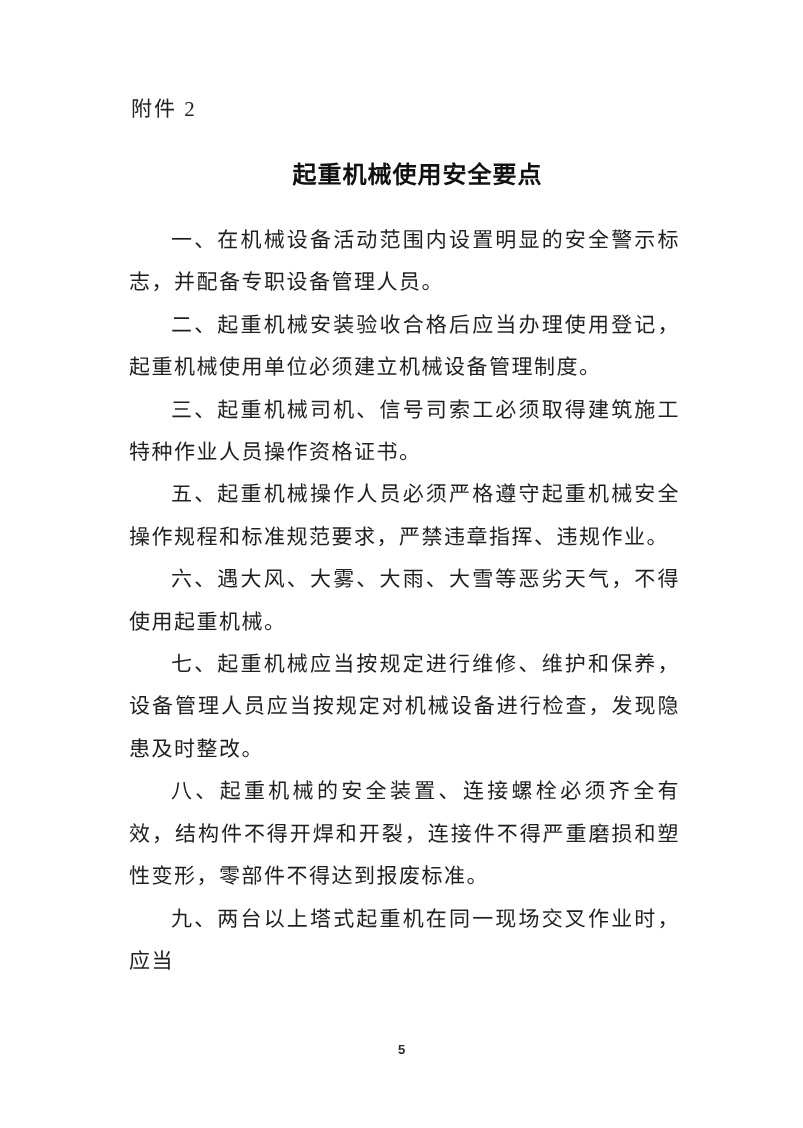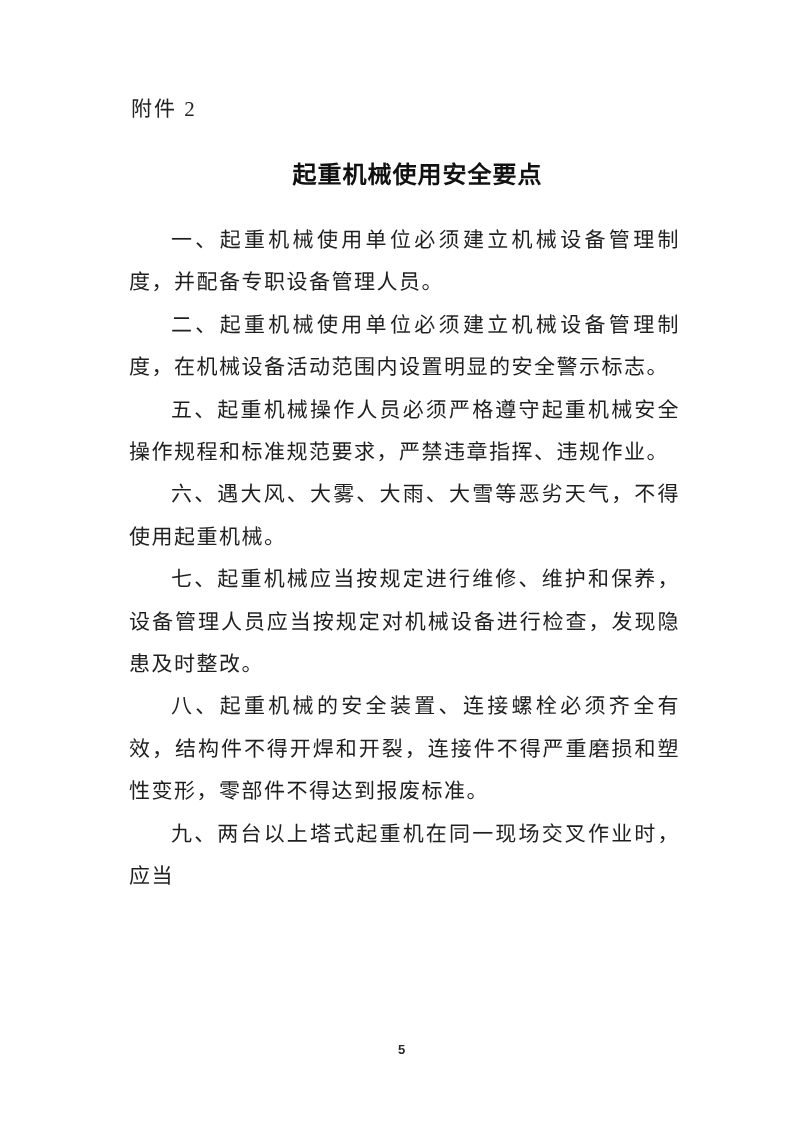--- a/index.html
+++ b/index.html
@@ -70,24 +70,25 @@
 <body>
 
 <div class="page">
 
   <div class="attachment">附件 2</div>
 
   <h1 class="title">起重机械使用安全要点</h1>
 
   <div class="body-text">
 
-      <p class="para">一、起重机械使用单位必须建立机械设备管理制度，并配备专职设备管理人员。</p>
+      <p class="para">一、在机械设备活动范围内设置明显的安全警示标志，并配备专职设备管理人员。</p>
 
-      <p class="para">二、起重机械使用单位必须建立机械设备管理制度，在机械设备活动范围内设置明显的安全警示标志。</p>
+      <p class="para">二、起重机械安装验收合格后应当办理使用登记，起重机械使用单位必须建立机械设备管理制度。</p>
 
+      <p class="para">三、起重机械司机、信号司索工必须取得建筑施工特种作业人员操作资格证书。</p>
 
 
       <p class="para">五、起重机械操作人员必须严格遵守起重机械安全操作规程和标准规范要求，严禁违章指挥、违规作业。</p>
 
       <p class="para">六、遇大风、大雾、大雨、大雪等恶劣天气，不得使用起重机械。</p>
 
       <p class="para">七、起重机械应当按规定进行维修、维护和保养，设备管理人员应当按规定对机械设备进行检查，发现隐患及时整改。</p>
 
       <p class="para">八、起重机械的安全装置、连接螺栓必须齐全有效，结构件不得开焊和开裂，连接件不得严重磨损和塑性变形，零部件不得达到报废标准。</p>
 

